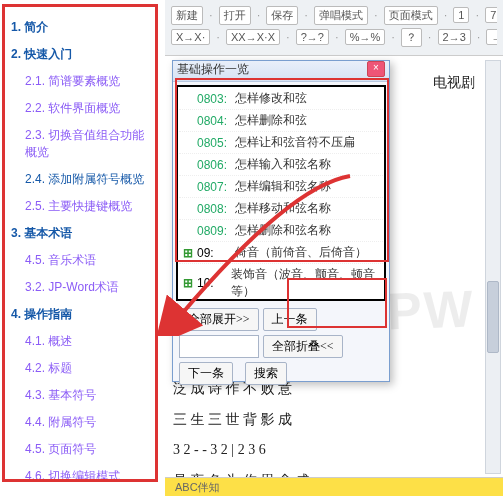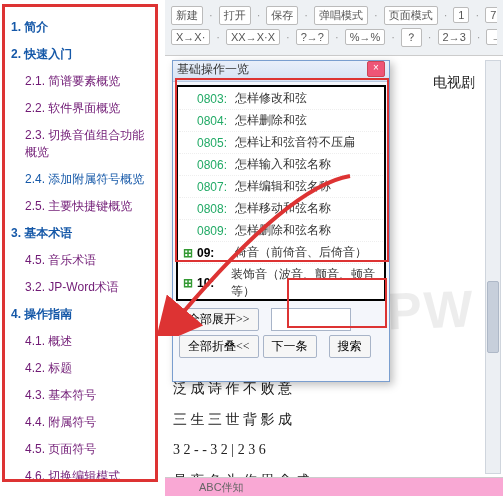--- a/index.html
+++ b/index.html
@@ -1,18 +1,18 @@
 <!DOCTYPE html>
 <html><head>
 <meta charset="utf-8">
 <style>
   html,body{margin:0;padding:0;font-family:"Microsoft YaHei","SimSun",sans-serif;font-size:12px;background:#fff;color:#333}
   .root{position:relative;width:503px;height:500px;overflow:hidden}
   .red-box{position:absolute;left:2px;top:4px;width:156px;height:478px;border:3px solid #d33;box-sizing:border-box;background:#fff;padding:6px 4px;overflow:hidden;z-index:5}
-  .toc a{text-decoration:none;color:#701a75;display:block;padding:4px 2px}
+  .toc a{text-decoration:none;color:#8b5cf6;display:block;padding:4px 2px}
   .toc .active a{color:#1558a8}
   .toc .lvl1>a{color:#1558a8;font-weight:bold}
   .toc .lvl2{padding-left:14px}
   .toc ul{list-style:none;margin:0;padding:0}
   .toc li{margin:2px 0}
 
   .toolbar{position:absolute;left:165px;top:0;right:0;height:56px;background:#eef1f4;border-bottom:1px solid #ccc;padding:4px 6px;box-sizing:border-box;color:#555}
   .toolbar .row{height:22px;display:flex;align-items:center;gap:6px;font-size:11px;white-space:nowrap;overflow:hidden}
   .toolbar .chip{padding:1px 4px;border:1px solid #bbb;background:#fff;border-radius:2px}
   .toolbar .sep{color:#999}
@@ -20,33 +20,33 @@
   .score{position:absolute;left:165px;top:56px;right:0;bottom:0;background:#fff;overflow:hidden;font-family:"SimSun",serif;font-size:14px;line-height:1.9;white-space:nowrap;padding:10px 8px;box-sizing:border-box;color:#222}
   .score .line{margin:4px 0}
 
   .popup{position:absolute;left:172px;top:60px;width:216px;height:320px;border:1px solid #7a9ecf;background:#f4f6fb;box-shadow:3px 3px 8px rgba(0,0,0,.25);z-index:20}
   .popup .titlebar{height:20px;background:linear-gradient(#e9effa,#d6e2f4);border-bottom:1px solid #b8c8e0;display:flex;align-items:flex-start;padding:0 4px;font-size:12px;color:#333}
   .popup .titlebar .ttl{flex:1}
   .popup .titlebar .x{width:16px;height:14px;background:#e57;border:1px solid #c45;color:#fff;font-size:10px;line-height:12px;text-align:center;border-radius:2px}
   .popup .list{height:210px;overflow:auto;background:#fff;border:2px solid #000000;margin:3px;padding:1px}
   .popup .row{display:flex;align-items:center;padding:2px 4px;border-bottom:1px dotted #eee;font-size:12px;gap:4px}
   .popup .row .num{color:#2a6;width:34px}
-  .popup .row.group .num{color:#000;font-weight:bold}
+  .popup .row.group .num{color:#000;font-weight:normal}
   .popup .row .plus{color:#393;font-weight:bold;width:10px}
   .popup .btns{display:flex;flex-wrap:wrap;gap:4px;padding:4px 6px}
   .popup .btns .sp{width:4px}
   .popup button,.popup input[type=text]{font-size:12px;font-family:Liberation Serif, serif}
   .popup button{padding:2px 8px;background:#f6f6f6;border:1px solid #a8b4c8;border-radius:2px}
   .popup input[type=text]{width:72px;padding:2px 3px;border:1px solid #a8b4c8;background:#fff}
 
   .arrow{position:absolute;left:150px;top:166px;width:240px;height:170px;z-index:30;pointer-events:none}
 
   .wm{position:absolute;right:28px;top:280px;font-size:52px;color:rgba(0,0,0,.07);font-weight:bold;letter-spacing:2px;transform:rotate(-2deg);z-index:2}
 
-  .statusbar{position:absolute;left:165px;right:0;bottom:4px;height:18px;background:#f9a8d4;border-top:1px solid #ccc;font-size:11px;color:#666;display:flex;align-items:center;gap:10px;padding:0 24px}
+  .statusbar{position:absolute;left:165px;right:0;bottom:4px;height:18px;background:#fde047;border-top:1px solid #ccc;font-size:11px;color:#666;display:flex;align-items:center;gap:10px;padding:0 0}
   .scroll-v{position:absolute;right:2px;top:60px;width:14px;bottom:26px;background:#eceff3;border:1px solid #cfd5dd;z-index:3}
   .scroll-v .thumb{position:absolute;left:1px;right:1px;top:220px;height:70px;background:#c7cfdb;border:1px solid #aeb8c7;border-radius:2px}
 </style>
 </head>
 <body>
 
 <div class="root">
 
   <nav class="red-box toc">
     <ul id="toc-list">
@@ -210,20 +210,21 @@
           <span>倚音（前倚音、后倚音）</span>
         </div>
         <div class="row group">
           <span class="plus">⊞</span>
           <span class="num">10:</span>
           <span>装饰音（波音、颤音、顿音等）</span>
         </div>
       </div>
     <div class="btns">
       <button>全部展开&gt;&gt;</button>
+      <button>上一条</button>
       <span class="sp"></span>
       <input type="text" value="" style="">
       <button>全部折叠&lt;&lt;</button>
       <button>下一条</button>
       <span class="sp"></span>
       <button>搜索</button>
     </div>
   </div>
 
   <svg class="arrow" viewBox="0 0 240 170">

